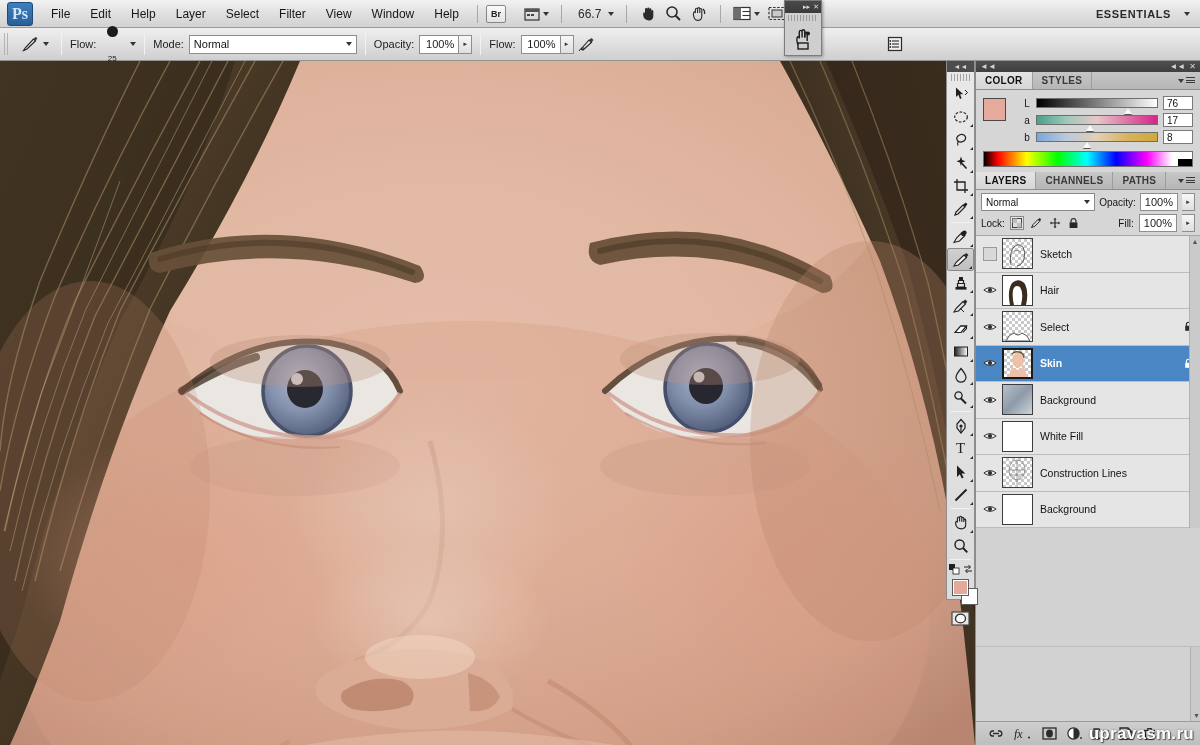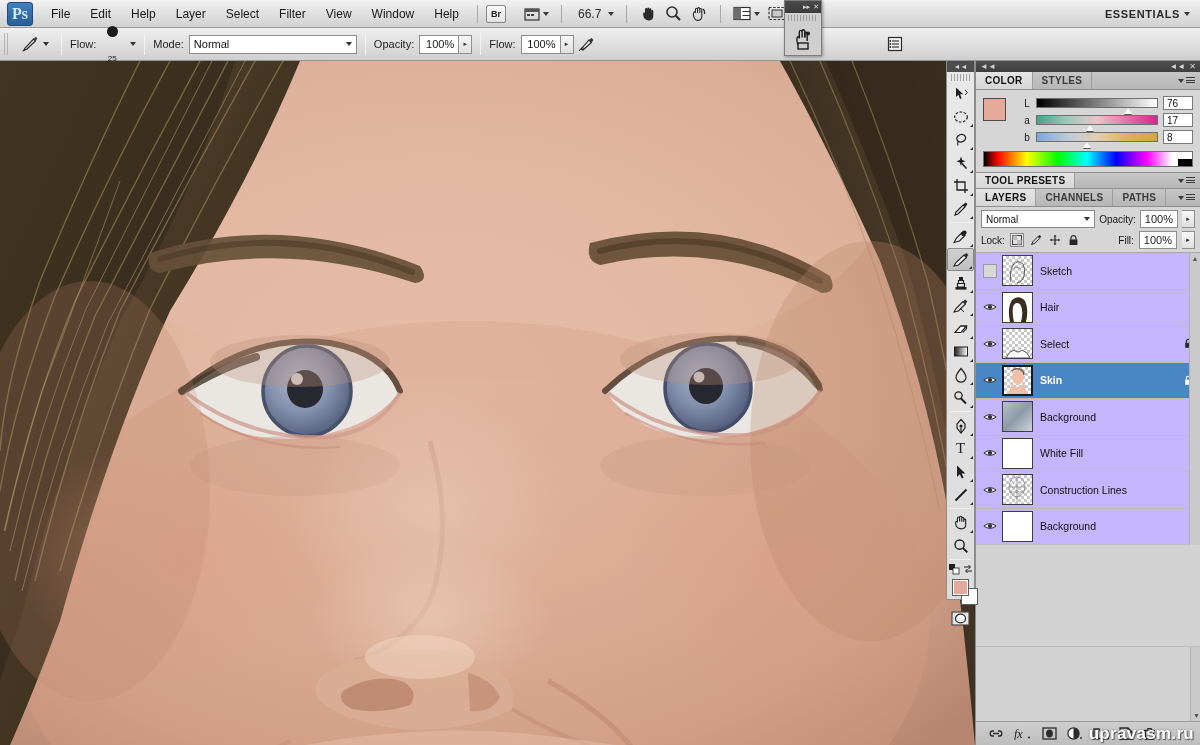--- a/index.html
+++ b/index.html
@@ -39,21 +39,21 @@
     display:flex;align-items:center;justify-content:center;
     font-size:9px;color:#222; font-weight:bold;
   }
   .icon-btn{
     height:22px; display:flex;align-items:center; gap:3px;
     padding:0 4px; color:#2c2c2c;
   }
   .caret{ width:0;height:0;border-left:3.5px solid transparent;border-right:3.5px solid transparent;border-top:4px solid #333; }
   .zoomval{ font-size:12px; padding:0 4px; }
   .essentials{
-    margin-left:auto; margin-right:10px; display:flex;align-items:center;gap:4px;
+    margin-left:auto; margin-right:10px; display:flex;align-items:center;gap:13px;
     font-size:11px; font-weight:bold; letter-spacing:.6px; color:#2b2b2b;
   }
 
   
   .optbar{
     position:absolute; left:0; top:28px; width:1200px; height:33px;
     background:linear-gradient(#efefef,#dcdcdc 60%,#cfcfcf);
     border-bottom:1px solid #949494;
     display:flex; align-items:center; padding-left:4px;
   }
@@ -199,21 +199,21 @@
   .blend-select{
     flex:1;height:18px;background:#fff;border:1px solid #8b8b8b;
     display:flex;align-items:center;justify-content:space-between;padding:0 4px;font-size:10px;color:#111;
   }
   .lock-row{ display:flex;align-items:center;gap:5px; }
   .lock-label{ font-size:10px;color:#151515; }
   .lock-btn{ width:14px;height:14px;display:flex;align-items:center;justify-content:center;color:#262626;}
   .lock-btn.on{ border:1px solid #8a8a8a; background:linear-gradient(#e9e9e9,#d8d8d8); }
   .spacer{ flex:1; }
 
-  .layer-list{ background:#c4b5fd; border-top:1px solid #a7a7a7; }
+  .layer-list{ background:#e5e5e5; border-top:1px solid #a7a7a7; }
   .layer-row{
     display:flex; align-items:center; height:36.5px;
     border-bottom:1px solid #bdbdbd; padding-left:2px;
   }
   .layer-row.selected{ background:#4a85c4; }
   .layer-row.selected .layer-name{ color:#fff; font-weight:bold; }
   .eye-cell{ width:23px; display:flex;align-items:center;justify-content:center; }
   .eye{ width:14px;height:10px; }
   .thumb{
     width:31px;height:31px;border:1px solid #3d3d3d;background:#fff;
@@ -791,29 +791,20 @@
       </div>
       <div class="spectrum">
         <div class="spec-main"></div>
         <div class="spec-wb">
           <div class="spec-w"></div>
             <div class="spec-b"></div>
         </div>
       </div>
     </div>
 
-    <div class="tp-bar">
-      <div class="ptab active">TOOL PRESETS</div>
-      <div class="ptab-filler">
-        <span class="pmenu">
-          <i style="width:0;height:0;border-left:3px solid transparent;border-right:3px solid transparent;border-top:4px solid #3a3a3a;"></i>
-          <i class="hamb"></i>
-        </span>
-      </div>
-    </div>
 
     <div class="panel-tabs">
       <div class="ptab active">LAYERS</div>
       <div class="ptab">CHANNELS</div>
       <div class="ptab">PATHS</div>
       <div class="ptab-filler">
         <span class="pmenu">
           <i style="width:0;height:0;border-left:3px solid transparent;border-right:3px solid transparent;border-top:4px solid #3a3a3a;"></i>
           <i class="hamb"></i>
         </span>

